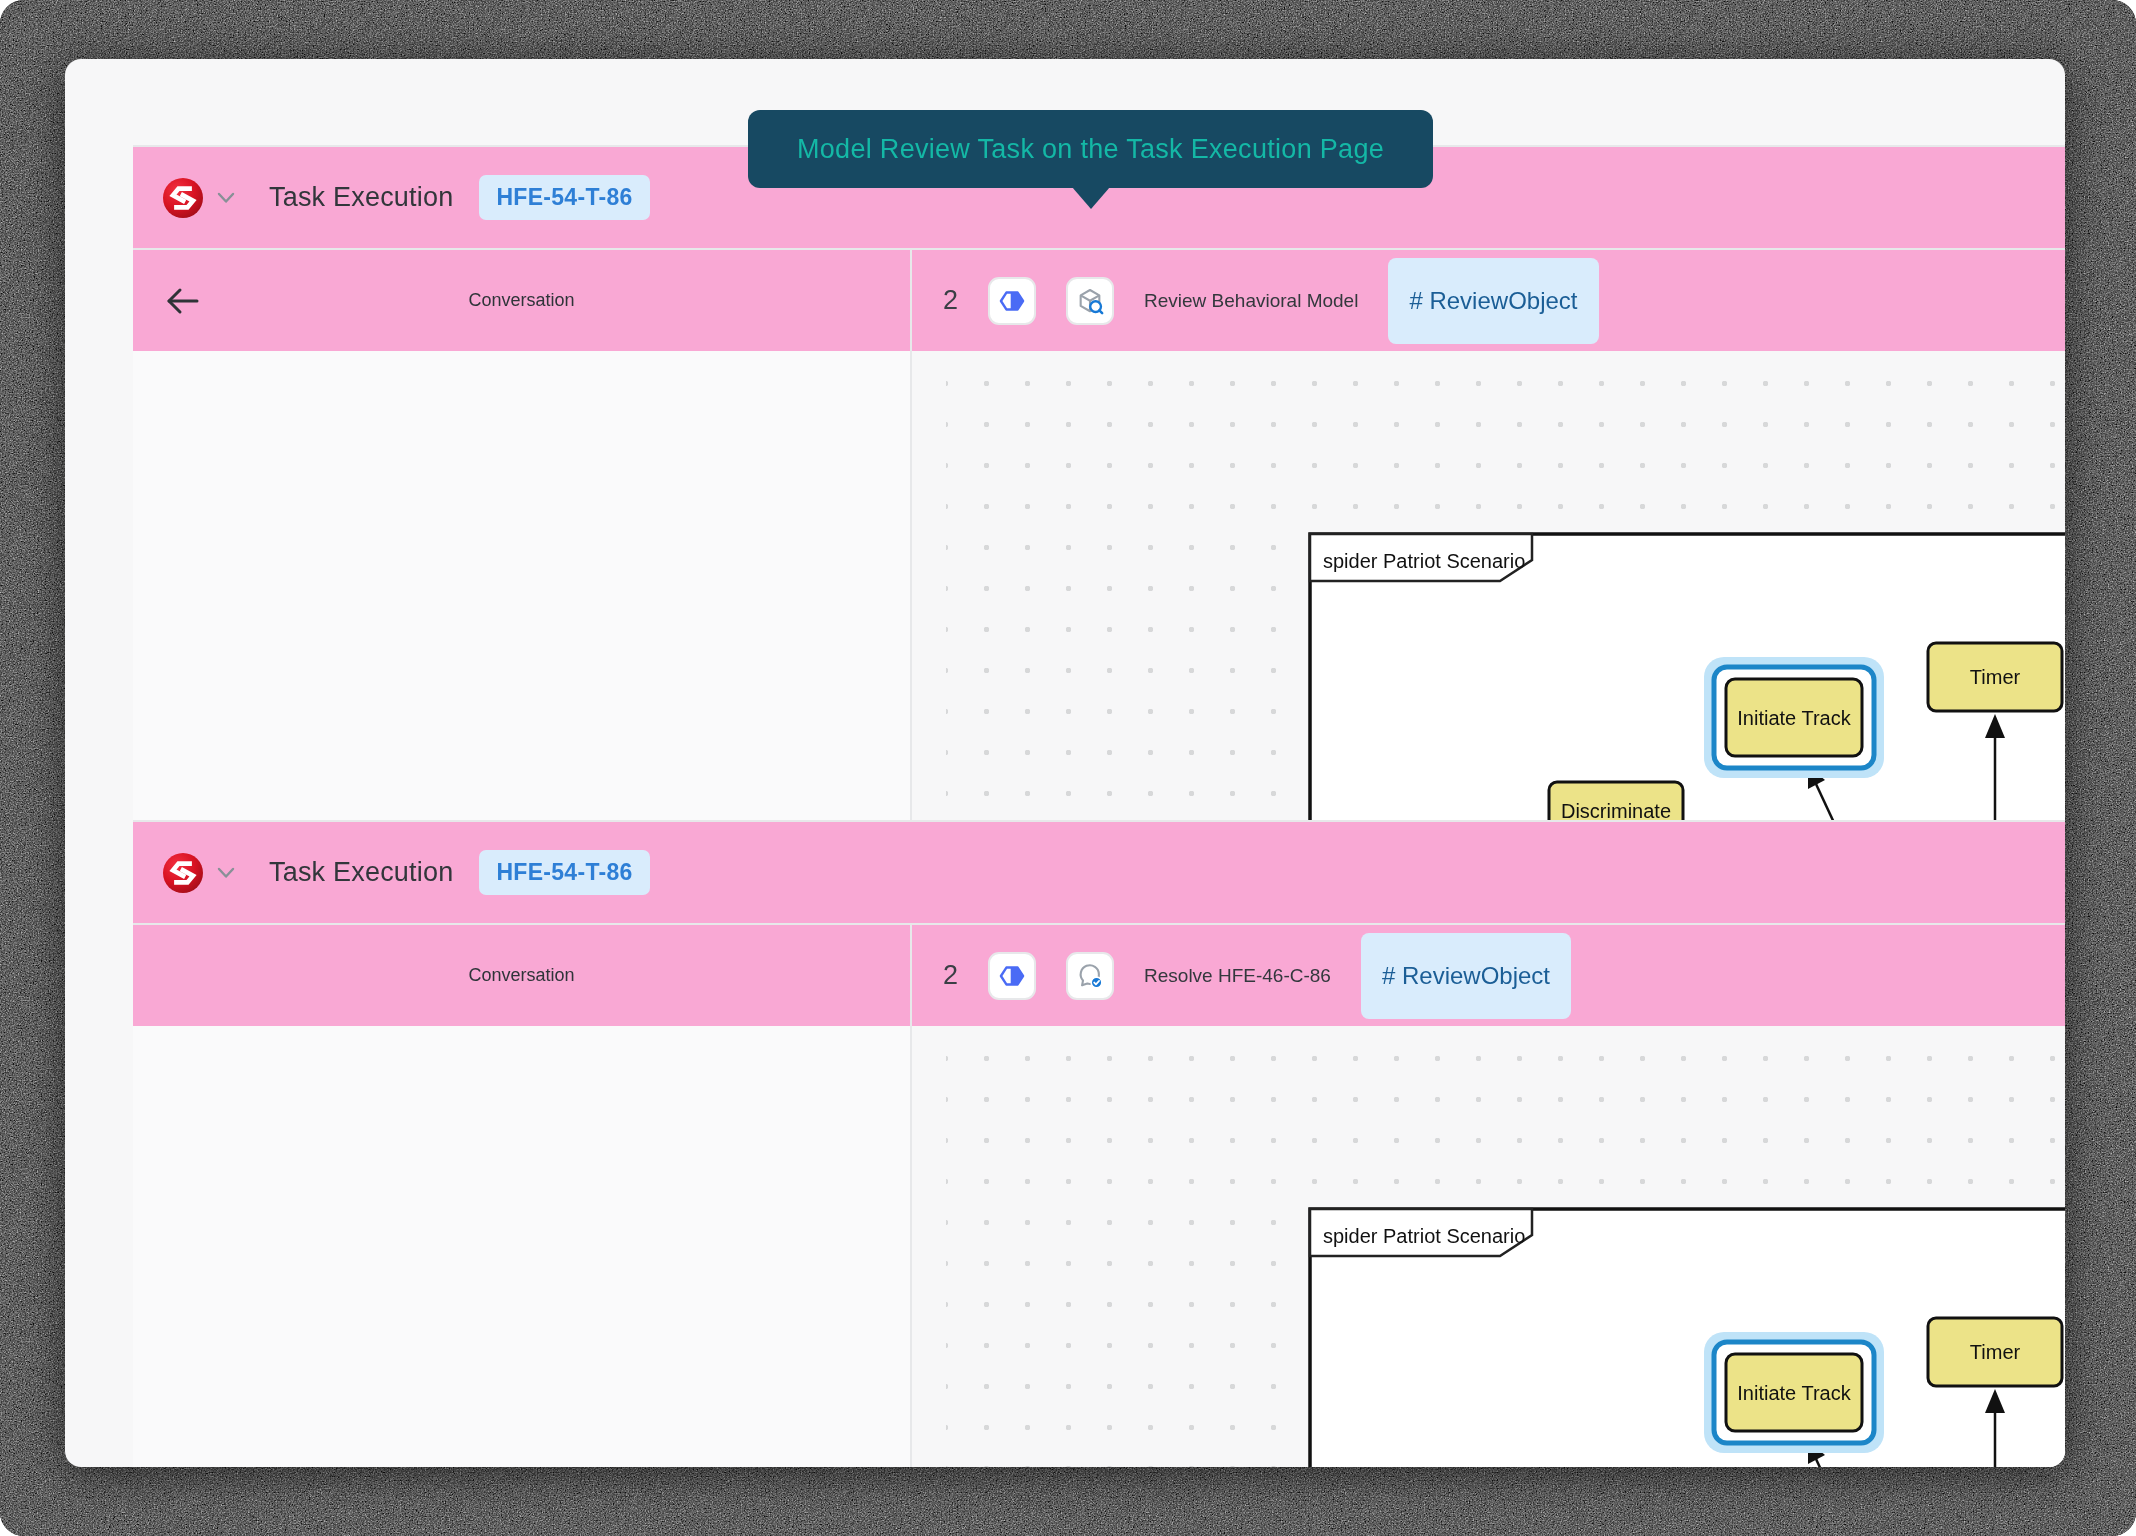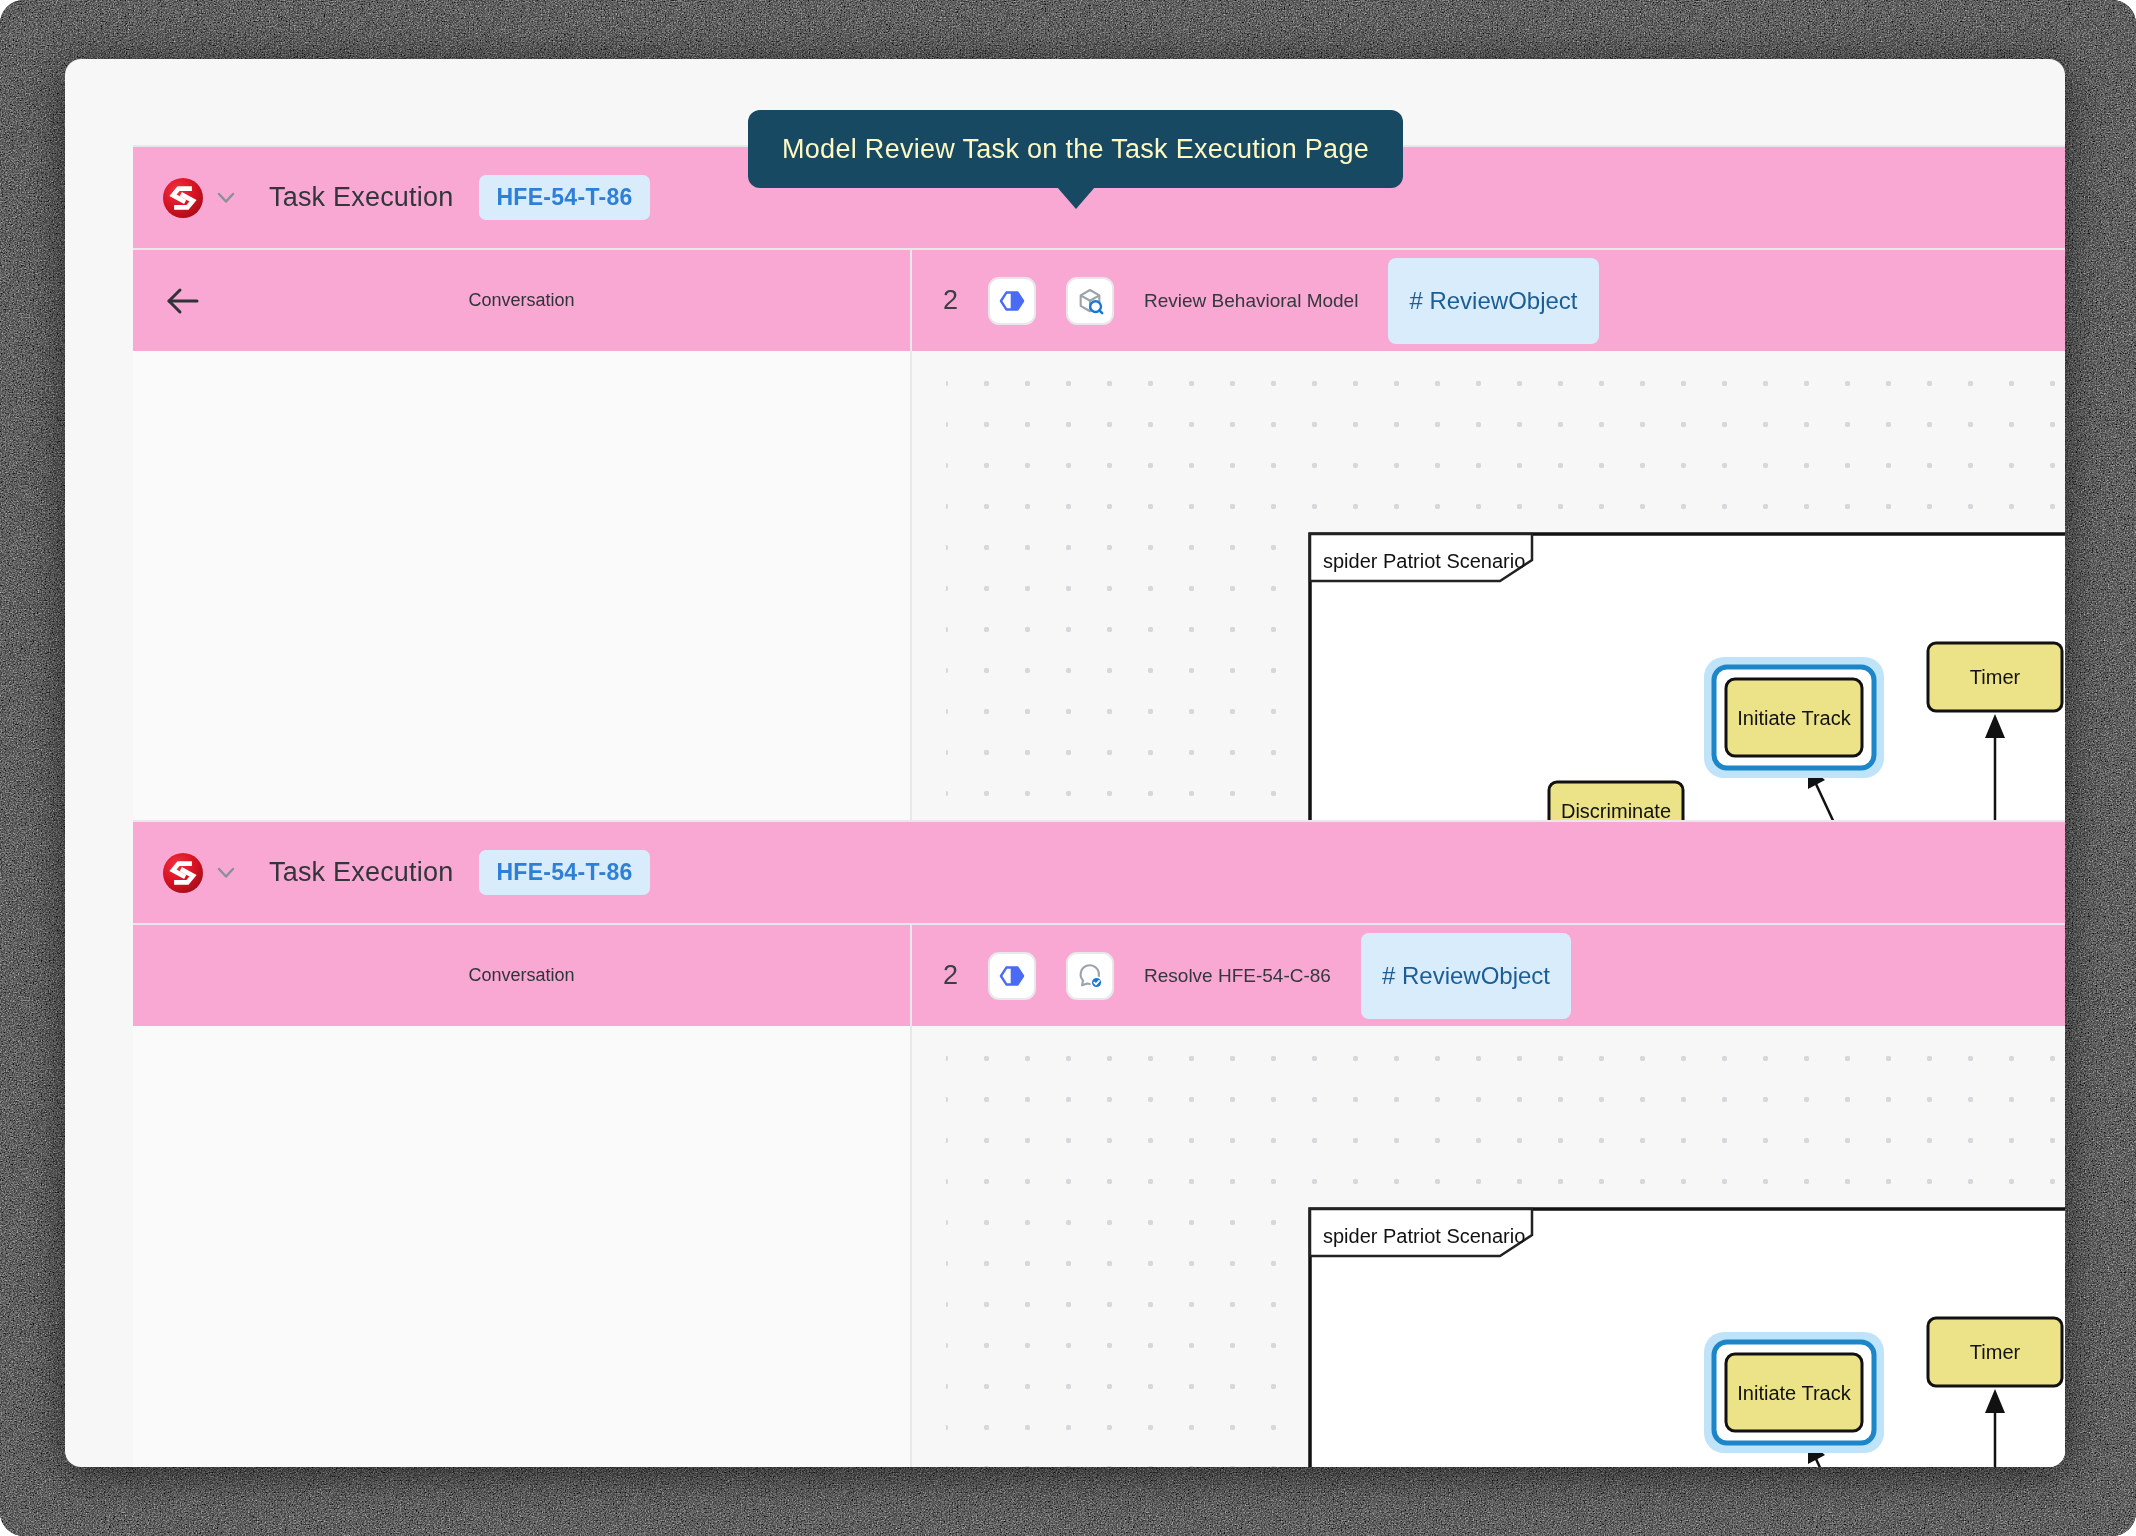--- a/index.html
+++ b/index.html
@@ -34,22 +34,22 @@
   .tag-badge { background: #d9ecfc; color: #1b5e96; font-size: 24px; font-weight: 500; padding: 29px 21px; border-radius: 8px; }
 
   .content { position: absolute; left: 68px; right: 0; display: flex; gap: 34px; }
   .conv-pane { width: 779px; background: #fafafb; border-right: 2px solid #e7e8ea; }
   .canvas { flex: 1; position: relative; overflow: hidden; background: #f7f7f8;
             background-image: radial-gradient(circle, #d7d8d9 2.6px, rgba(0,0,0,0) 3px);
             background-size: 41px 41px; background-position: 20px 12px; }
   .diagram { position: absolute; left: 362px; top: 181px; width: 900px; height: 580px; }
 
   
-  .tooltip { position: absolute; height: 78px; line-height: 78px; background: #174962; color: #fef9c3;
-             font-size: 27px; letter-spacing: .3px; padding: 0 34px; border-radius: 12px; white-space: nowrap; z-index: 50; }
+  .tooltip { position: absolute; height: 78px; line-height: 78px; background: #174962; color: #14b8a6;
+             font-size: 27px; letter-spacing: .3px; padding: 0 49px; border-radius: 12px; white-space: nowrap; z-index: 50; }
   .tip-arrow { position: absolute; left: 50%; bottom: -21px; transform: translateX(-50%);
                width: 0; height: 0; border-left: 19px solid transparent; border-right: 19px solid transparent;
                border-top: 22px solid #174962; }
 
   svg text { font-family: "Liberation Sans", sans-serif; }
 </style>
 </head>
 <body>
 
 <div class="stage">
@@ -184,21 +184,21 @@
             <path d="M10.8 4.2 H17.2 L22.2 12 L17.2 19.8 H10.8 Z" fill="#4a6bf5"></path>
           </svg>
         </div>
         <div class="icon-btn">
           <svg width="28" height="28" viewBox="0 0 24 24">
             <path d="M19.6 10.6 a7.8 7.8 0 1 0 -13.6 5.2 L5.2 20 l4.5 -1.5 a7.8 7.8 0 0 0 9.9 -7.9 z" fill="none" stroke="#9aa2ab" stroke-width="1.8" stroke-linejoin="round"></path>
             <circle cx="17.6" cy="17.6" r="4.6" fill="#1779d6" stroke="#fff" stroke-width="1.4"></circle>
             <polyline points="15.6,17.6 17.1,19.1 19.8,16.2" fill="none" stroke="#fff" stroke-width="1.5" stroke-linecap="round" stroke-linejoin="round"></polyline>
           </svg>
         </div>
-        <div class="task-title">Resolve HFE-54-C-86</div>
+        <div class="task-title">Resolve HFE-46-C-86</div>
         <div class="tag-badge"># ReviewObject</div>
       </div>
     </div>
 
     <div class="content" style="top:967px; height:441px;">
       <div class="conv-pane"></div>
       <div class="canvas">
         <svg class="diagram" viewBox="0 0 900 580">
           <rect x="2" y="2" width="896" height="576" fill="#fff" stroke="#111" stroke-width="3.5"></rect>
           <path d="M2 2 H224 V28 L192 49 H2 Z" fill="#fff" stroke="#222" stroke-width="2.5"></path>

